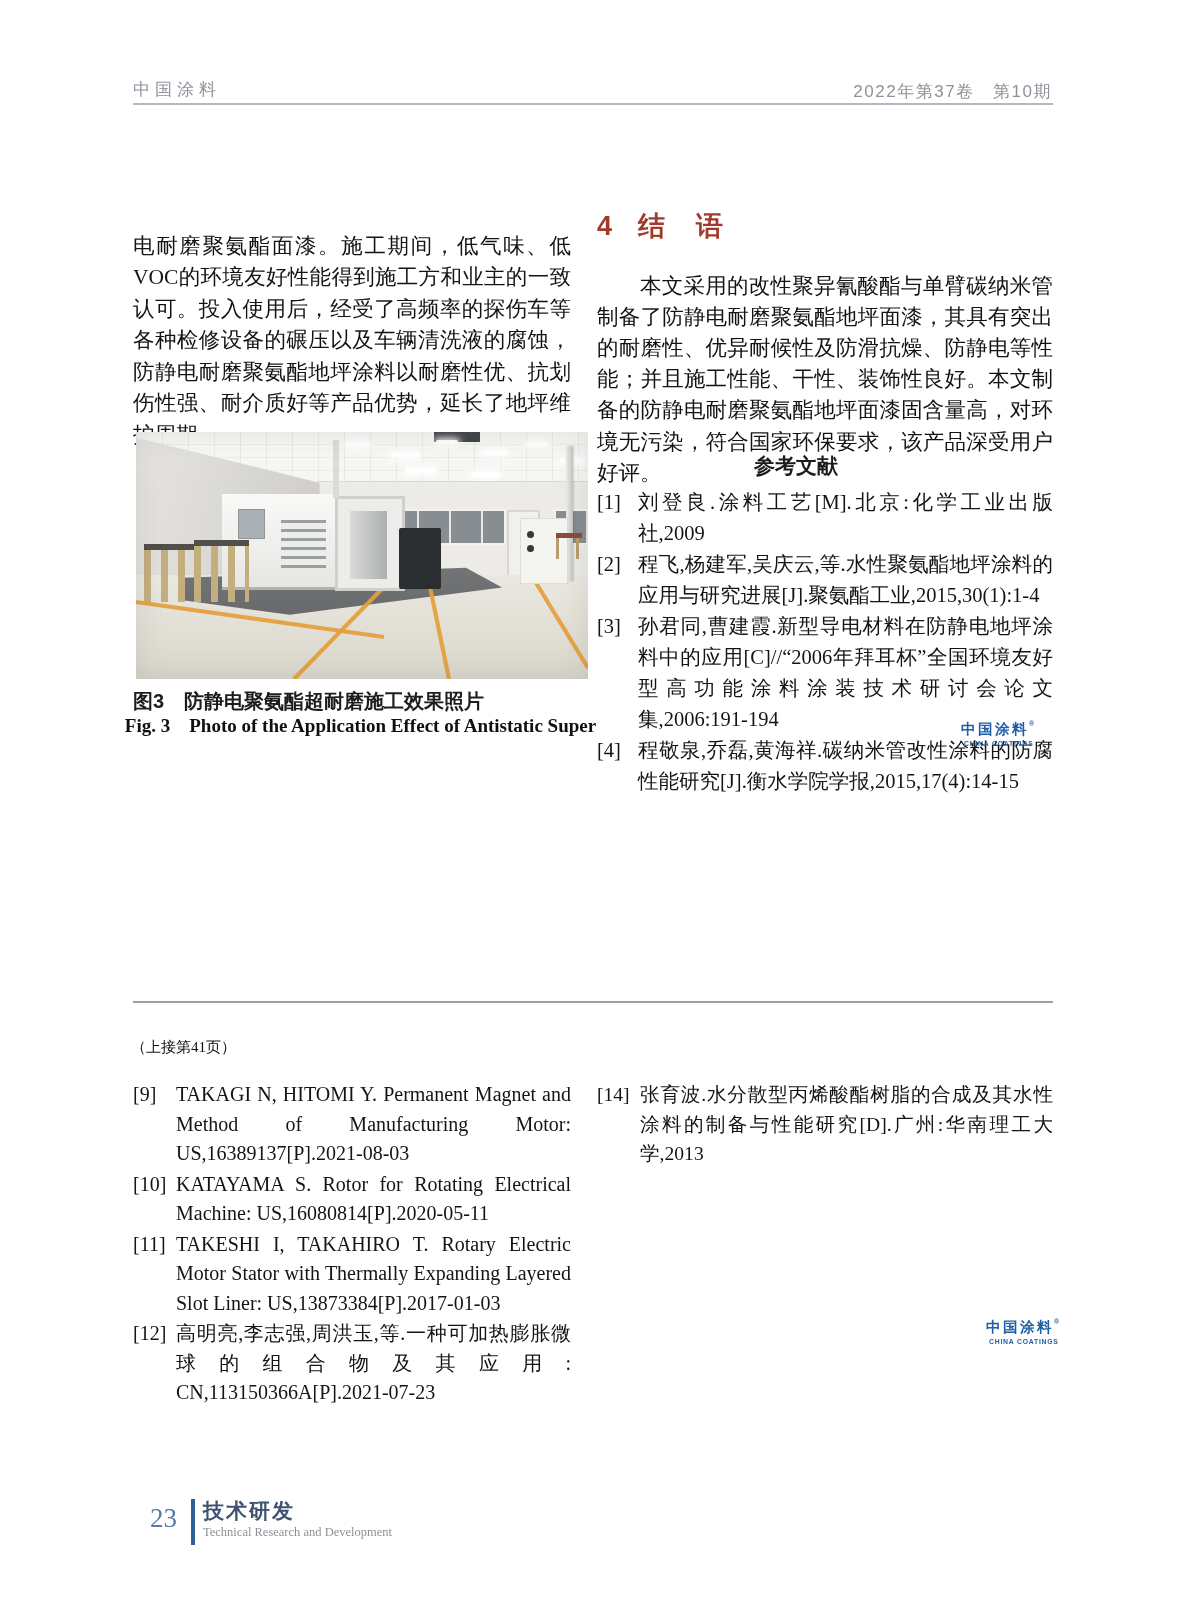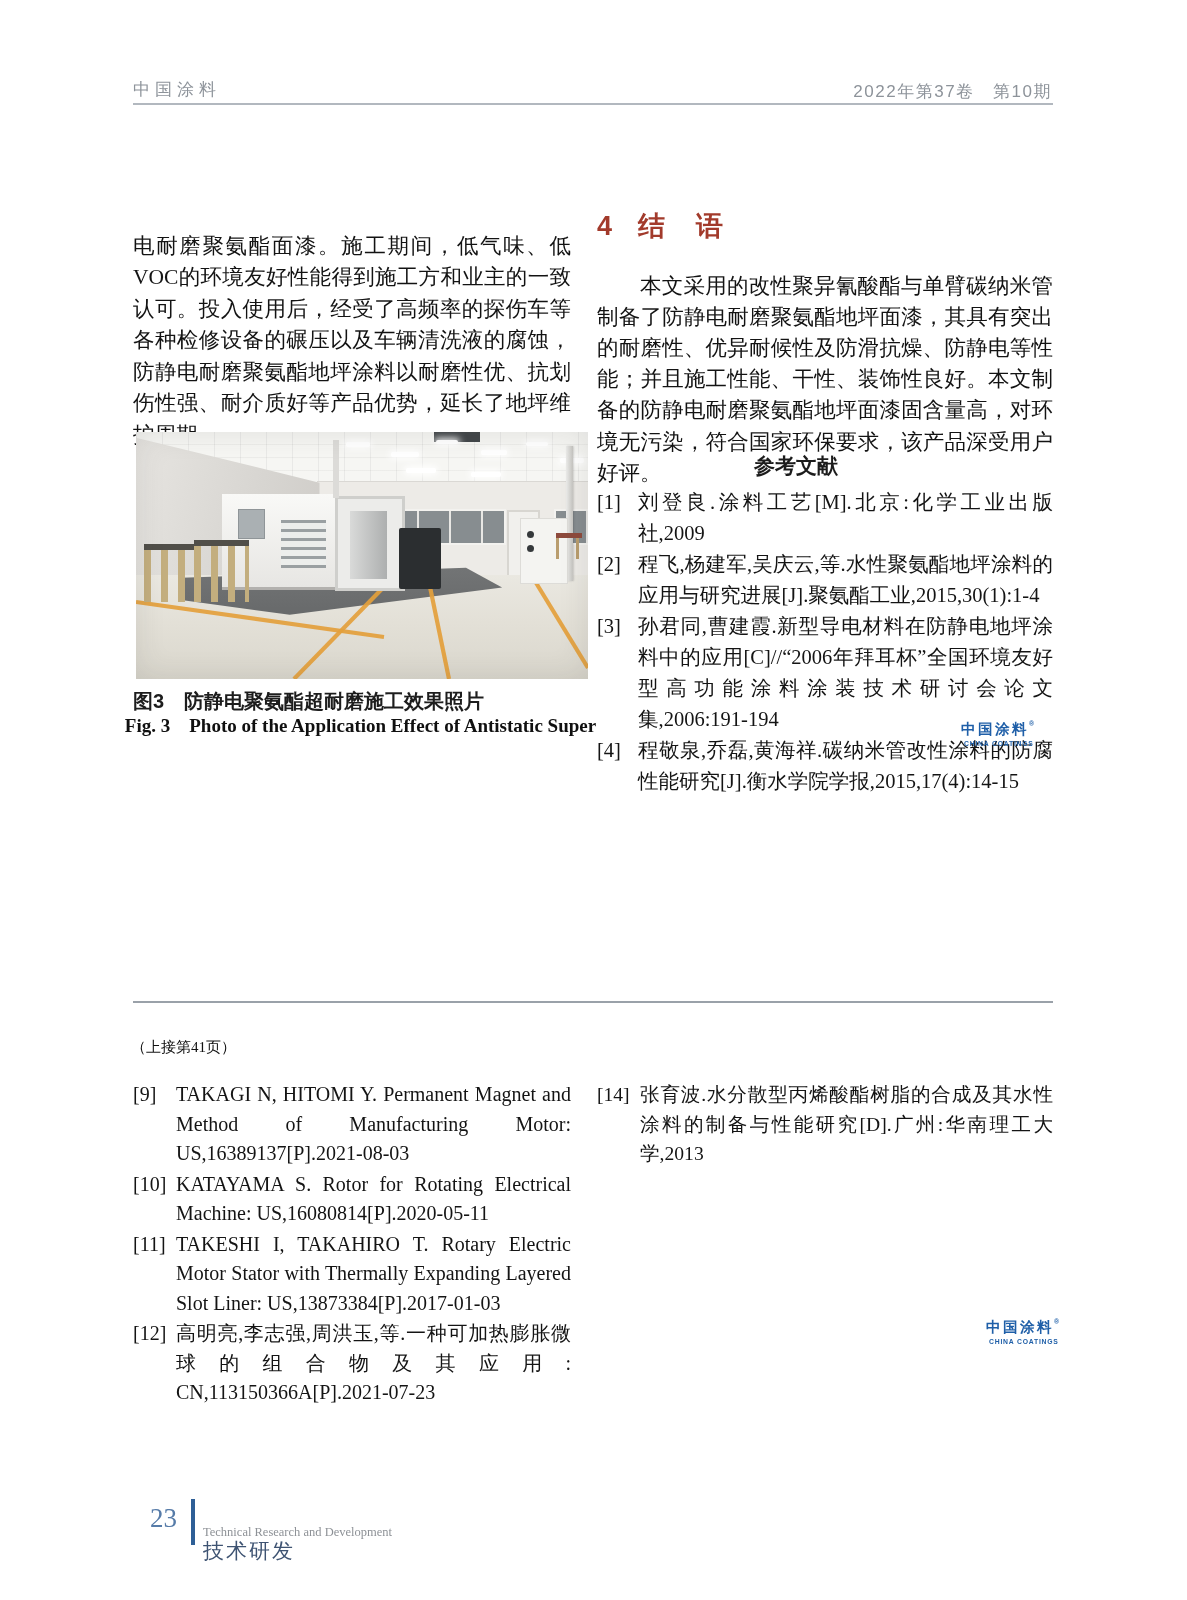--- a/index.html
+++ b/index.html
@@ -91,21 +91,21 @@
   .refs-bl{position:absolute;left:133px;top:1080px;width:438px;font-size:20px;line-height:29.5px;}
   .refs-bl .ref-m{flex:0 0 43px;}
   .refs-br{position:absolute;left:597px;top:1080px;width:456px;font-size:19.6px;line-height:29.5px;}
   .refs-br .ref-m{flex:0 0 43px;}
   .refs-bl .ref,.refs-br .ref{margin-bottom:1px;}
 
   
   .pageno{position:absolute;left:150px;top:1503px;font-size:27px;color:#567ba8;}
   .fbar{position:absolute;left:191px;top:1499px;width:4px;height:46px;background:#2e5f96;}
   .fzh{position:absolute;left:203px;top:1497px;font-family:"Liberation Sans","DejaVu Sans",sans-serif;
-       font-weight:normal;font-size:21px;color:#3e5372;letter-spacing:2px;margin-top:40px;}
+       font-weight:bold;font-size:21px;color:#3e5372;letter-spacing:2px;}
   .fen{position:absolute;left:203px;top:1525px;font-size:12.5px;color:#8d9196;}
 </style>
 </head>
 <body>
 
 <div class="page">
 
   <div class="journal-name">中国涂料</div>
   <div class="issue-info">2022年第37卷　第10期</div>
   <div class="header-rule"></div>

